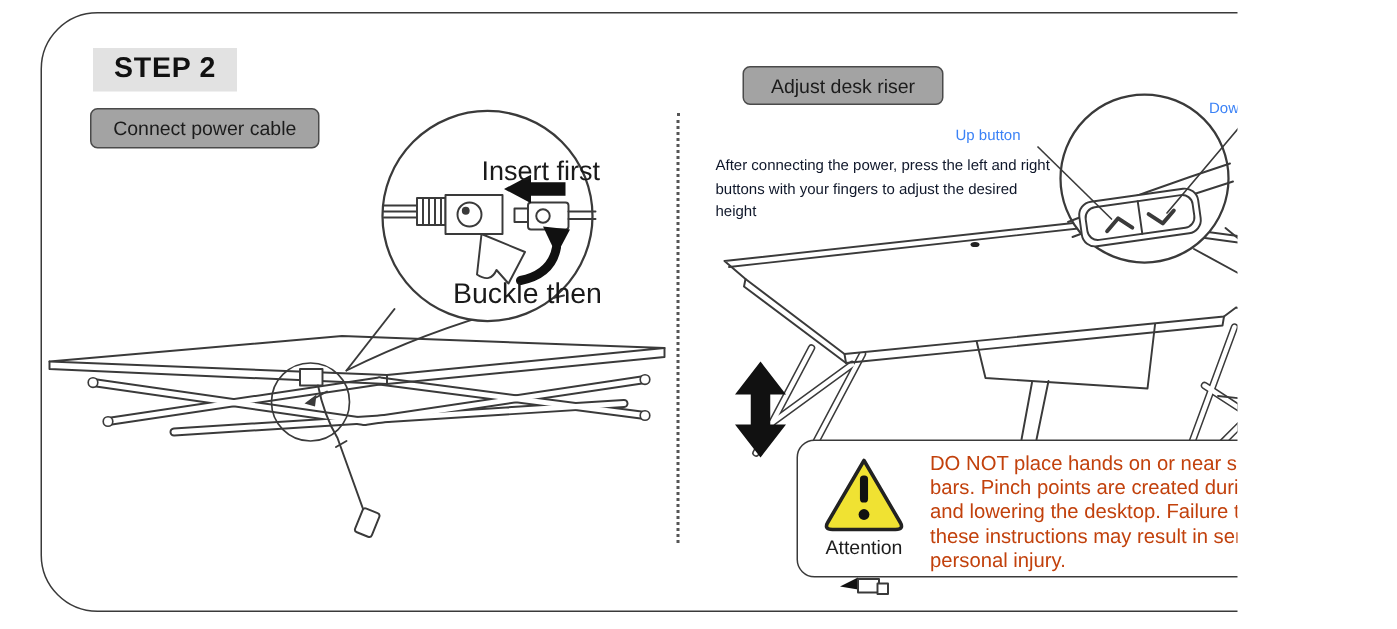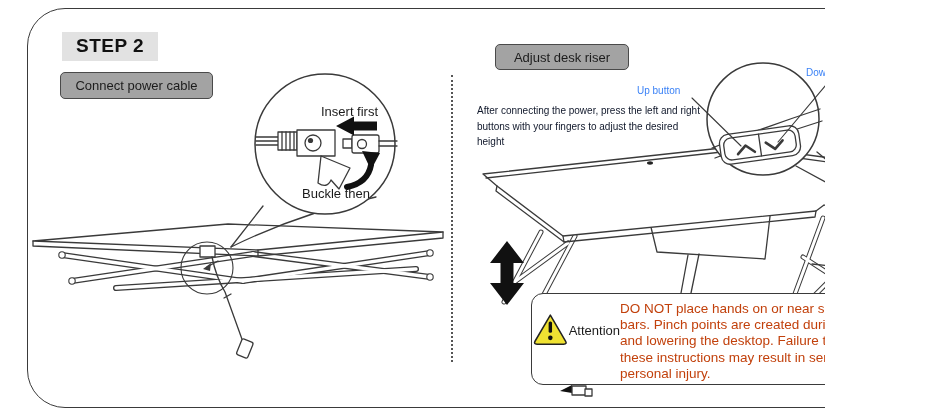--- a/index.html
+++ b/index.html
@@ -26,28 +26,28 @@
     color:#1c1c1c;
   }
   #connect-box{left:60px;top:72px;width:151px;height:25px;}
   #adjust-box{left:495px;top:44px;width:132px;height:24px;}
   #instruction{
     left:477px;top:103px;width:228px;font-size:10px;line-height:15.5px;color:#0f172a;
   }
   .small-label{font-size:10px;color:#3b82f6;white-space:nowrap;}
   #up-label{left:637px;top:85px;text-align:right;}
   #down-label{left:806px;top:67px;}
-  #insert-label{left:321px;top:104px;font-size:13px;white-space:nowrap;}
-  #buckle-label{left:302px;top:186px;font-size:13px;white-space:nowrap;}
+  #insert-label{left:321px;top:104px;font-size:18px;white-space:nowrap;}
+  #buckle-label{left:302px;top:186px;font-size:19px;white-space:nowrap;}
   #warning-box{
     left:531px;top:293px;width:366px;height:90px;background:#fff;
     border:1.6px solid #3a3a3a;border-radius:12px;display:flex;align-items:flex-start;
   }
   #warning-icon-col{
-    width:88px;display:flex;flex-direction:row;align-items:center;padding-top:9px;
+    width:88px;display:flex;flex-direction:column;align-items:center;padding-top:9px;
   }
   #attention-label{font-size:13px;margin-top:2px;color:#1c1c1c;}
   #warning-text{
     font-size:13.5px;line-height:16.2px;width:266px;padding-top:7px;color:#c2410c;
   }
   svg{display:block;}
   #art{left:0;top:0;}
 </style>
 </head>
 <body>

